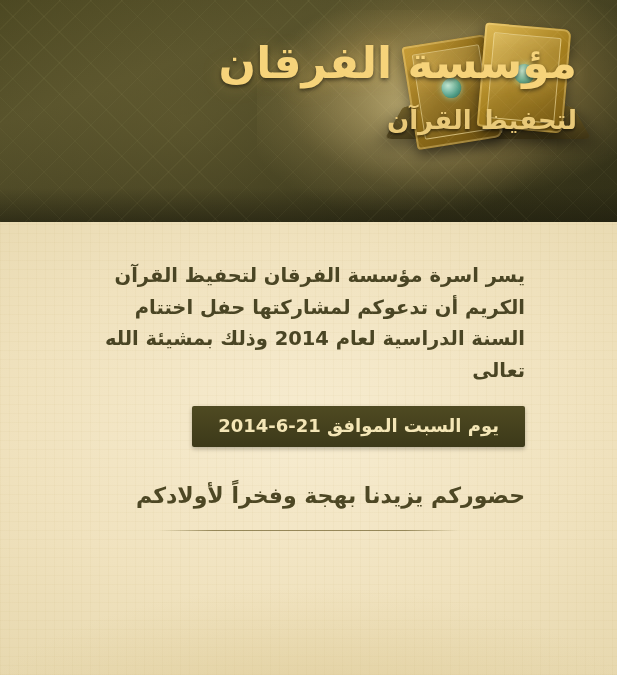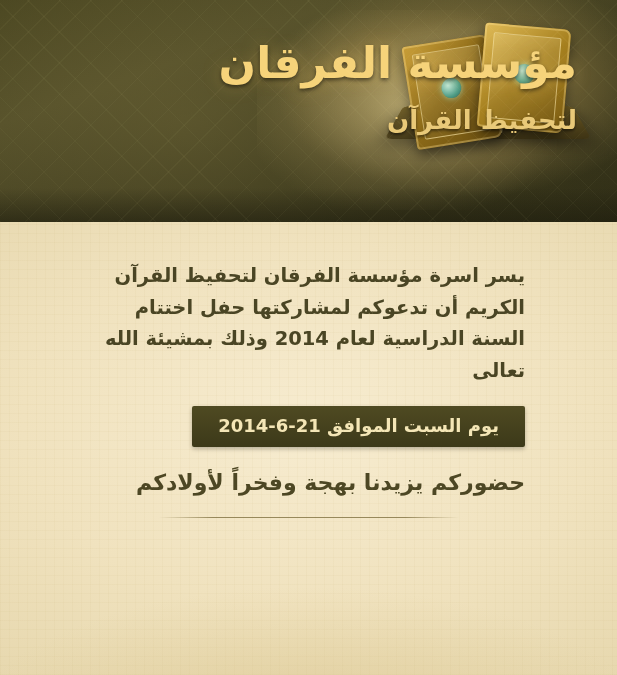--- a/index.html
+++ b/index.html
@@ -209,21 +209,21 @@
     direction: rtl;
   }
   .venue-text {
     margin-top: 18px;
     font-size: 19px;
     line-height: 1.6;
     color: #4a4524;
     font-weight: bold;
   }
   .closing-text {
-    margin-top: 23px;
+    margin-top: 36px;
     font-size: 22px;
     font-weight: bold;
     color: #4d4724;
     letter-spacing: 0;
   }
   .divider {
     width: 300px;
     height: 1px;
     margin: 22px auto 0 auto;
     background: linear-gradient(to right, rgba(120,105,55,0) 0%, rgba(120,105,55,.75) 18%, rgba(120,105,55,.75) 82%, rgba(120,105,55,0) 100%);

